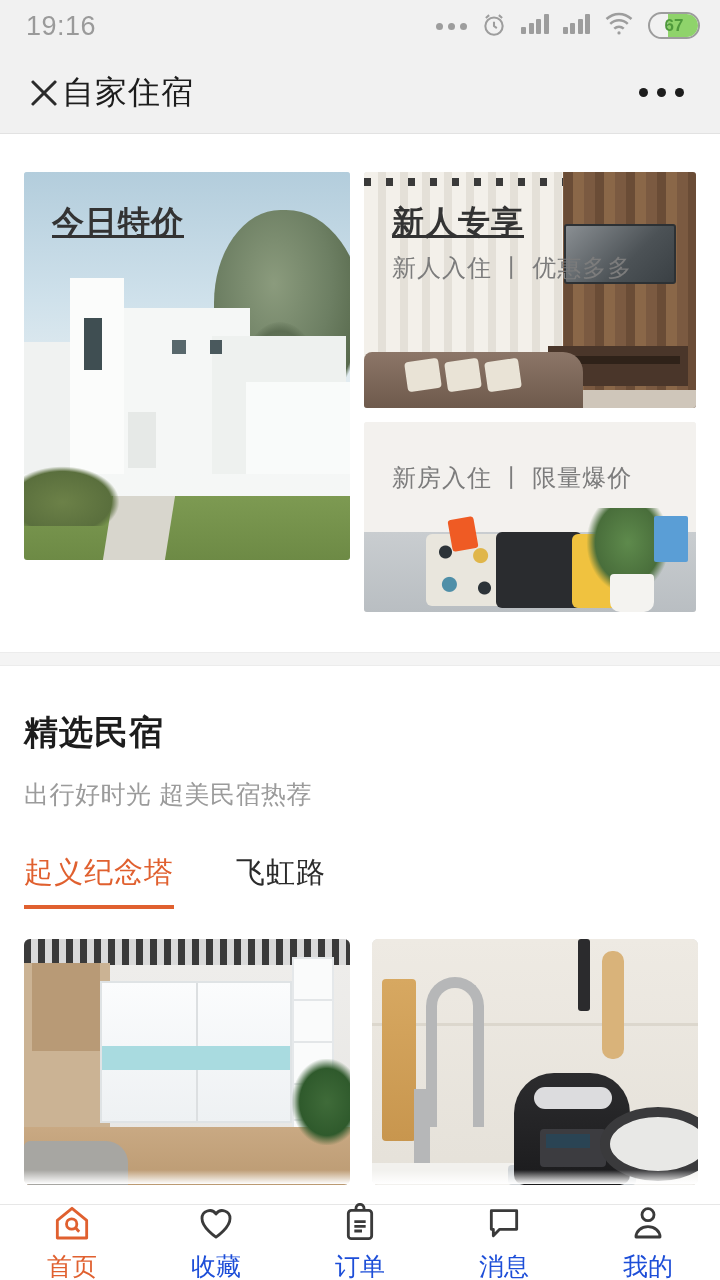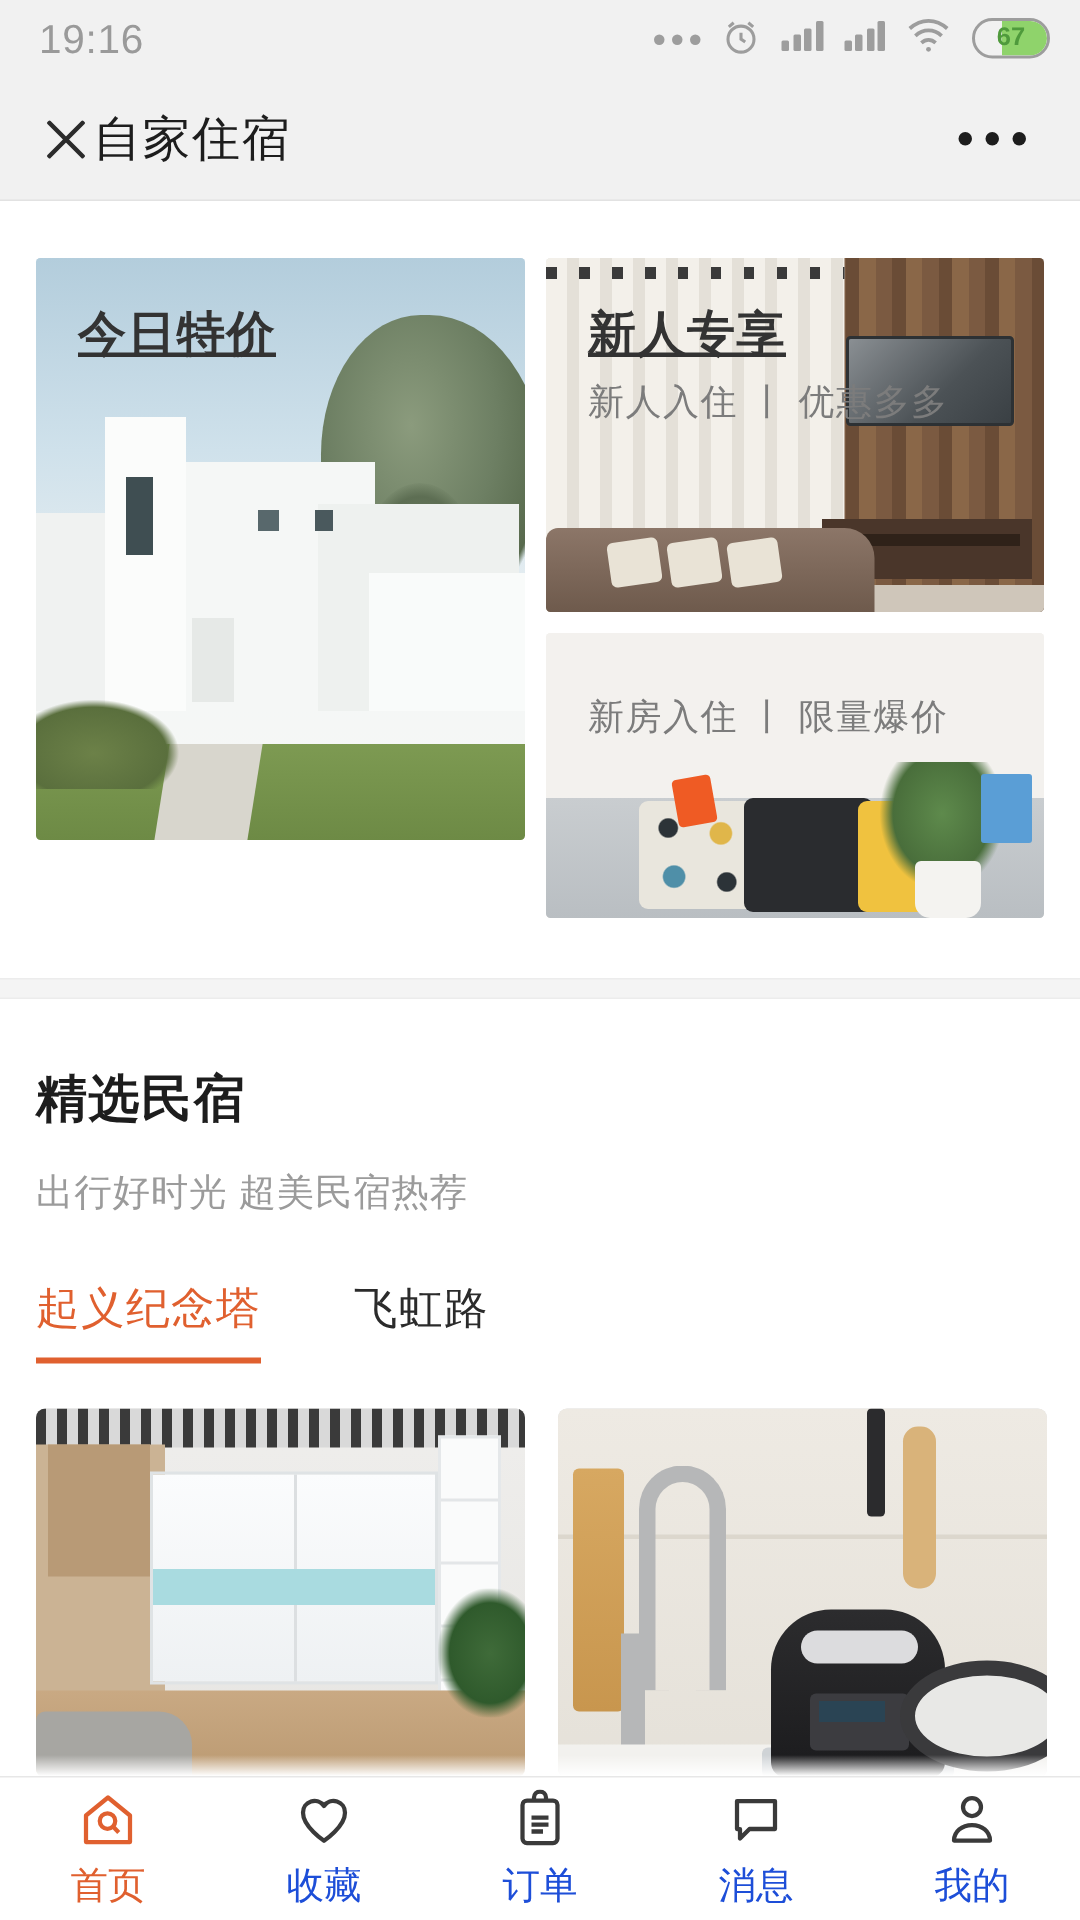--- a/index.html
+++ b/index.html
@@ -180,21 +180,21 @@
   .kt-panel::after{ content:""; position:absolute; left:6px; top:5px; width:44px; height:14px; background:#2a4454; }
   .kt-base{ position:absolute; left:136px; bottom:0; width:128px; height:20px; background:#cfd3d6; border-radius:4px;}
   .kt-spatula{ position:absolute; right:74px; top:12px; width:22px; height:108px; background:#d9b37a; border-radius:10px; }
   .kt-knife{ position:absolute; right:108px; top:0; width:12px; height:72px; background:#2b2b2d; border-radius:3px; }
   .kt-wok{ position:absolute; right:-18px; bottom:4px; width:116px; height:74px;
      border:10px solid #3a3a3c; border-radius:50%; background:#e8e8e6; }
   .kt-counter{ position:absolute; left:0; right:0; bottom:0; height:22px; background:#f2f1ee; }
 
   
   .bottomnav{
-    position:absolute; left:0; right:0; bottom:0; height:96px; background:#fff;
+    position:absolute; left:0; right:0; bottom:0; height:76px; background:#fff;
     border-top:1px solid #e7e7e7; display:flex; align-items:center;
   }
   .nav-item{ flex:1; display:flex; flex-direction:column; align-items:center; gap:7px; }
   .nav-label{ font-size:25px; color:#1d4ed8; }
   .nav-item.active .nav-label{ color:#e0602f; }
   .nav-ico{ width:40px; height:40px; position:relative; }
   .fade-top{ position:absolute; left:0; right:0; bottom:96px; height:14px;
      background:linear-gradient(rgba(255,255,255,0),#fff); }
 </style>
 </head>

